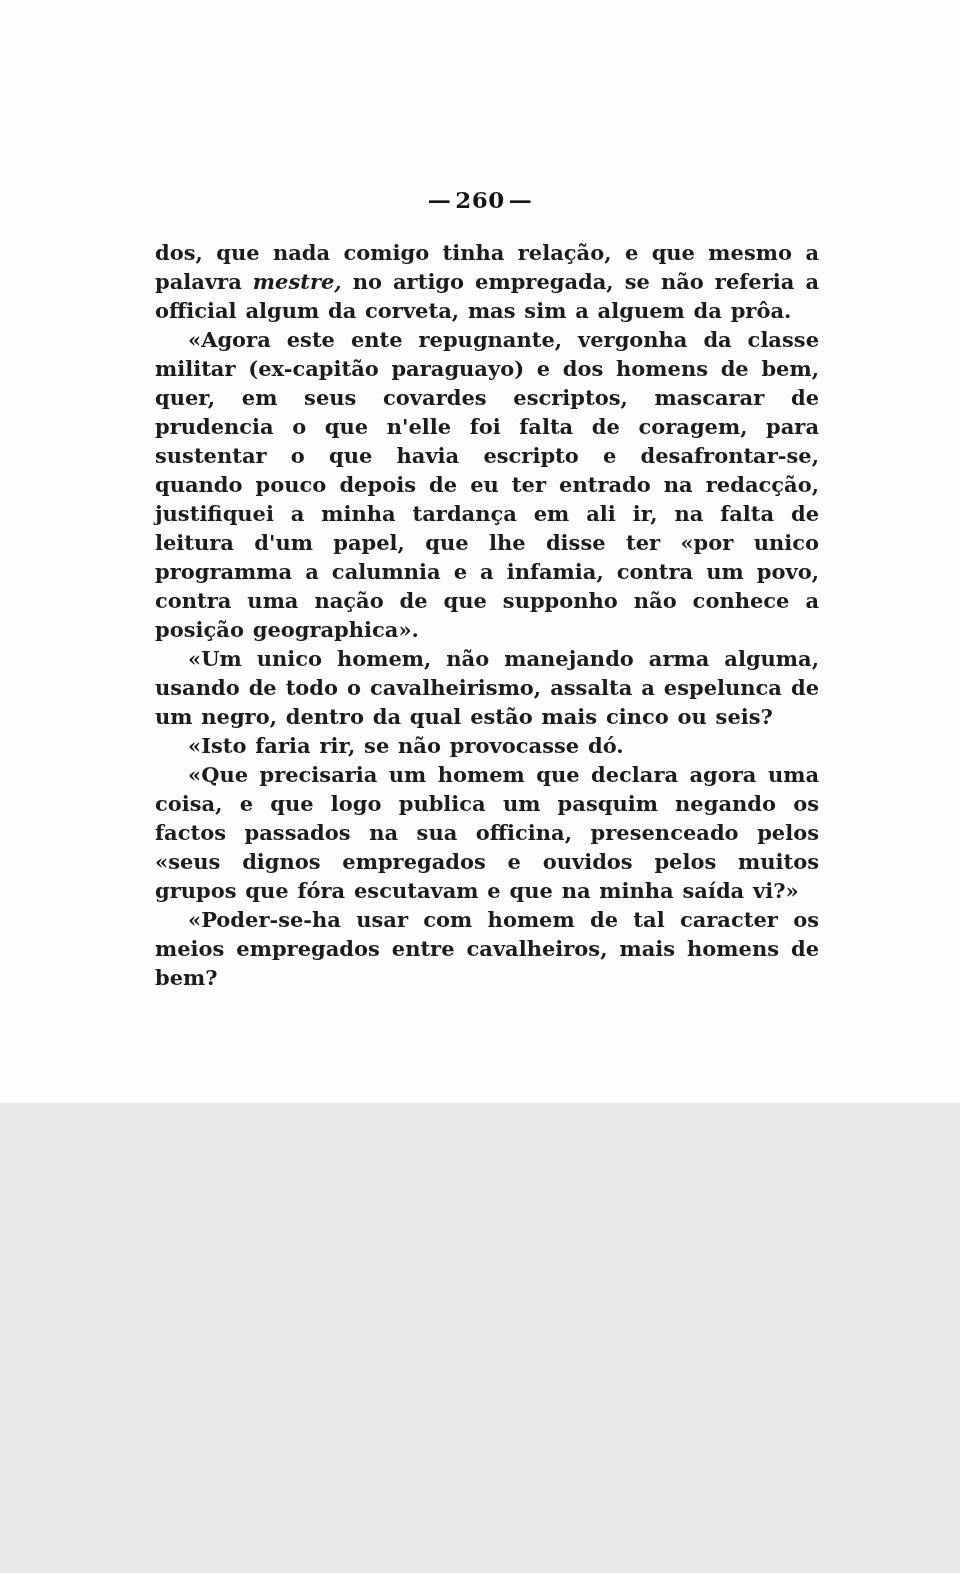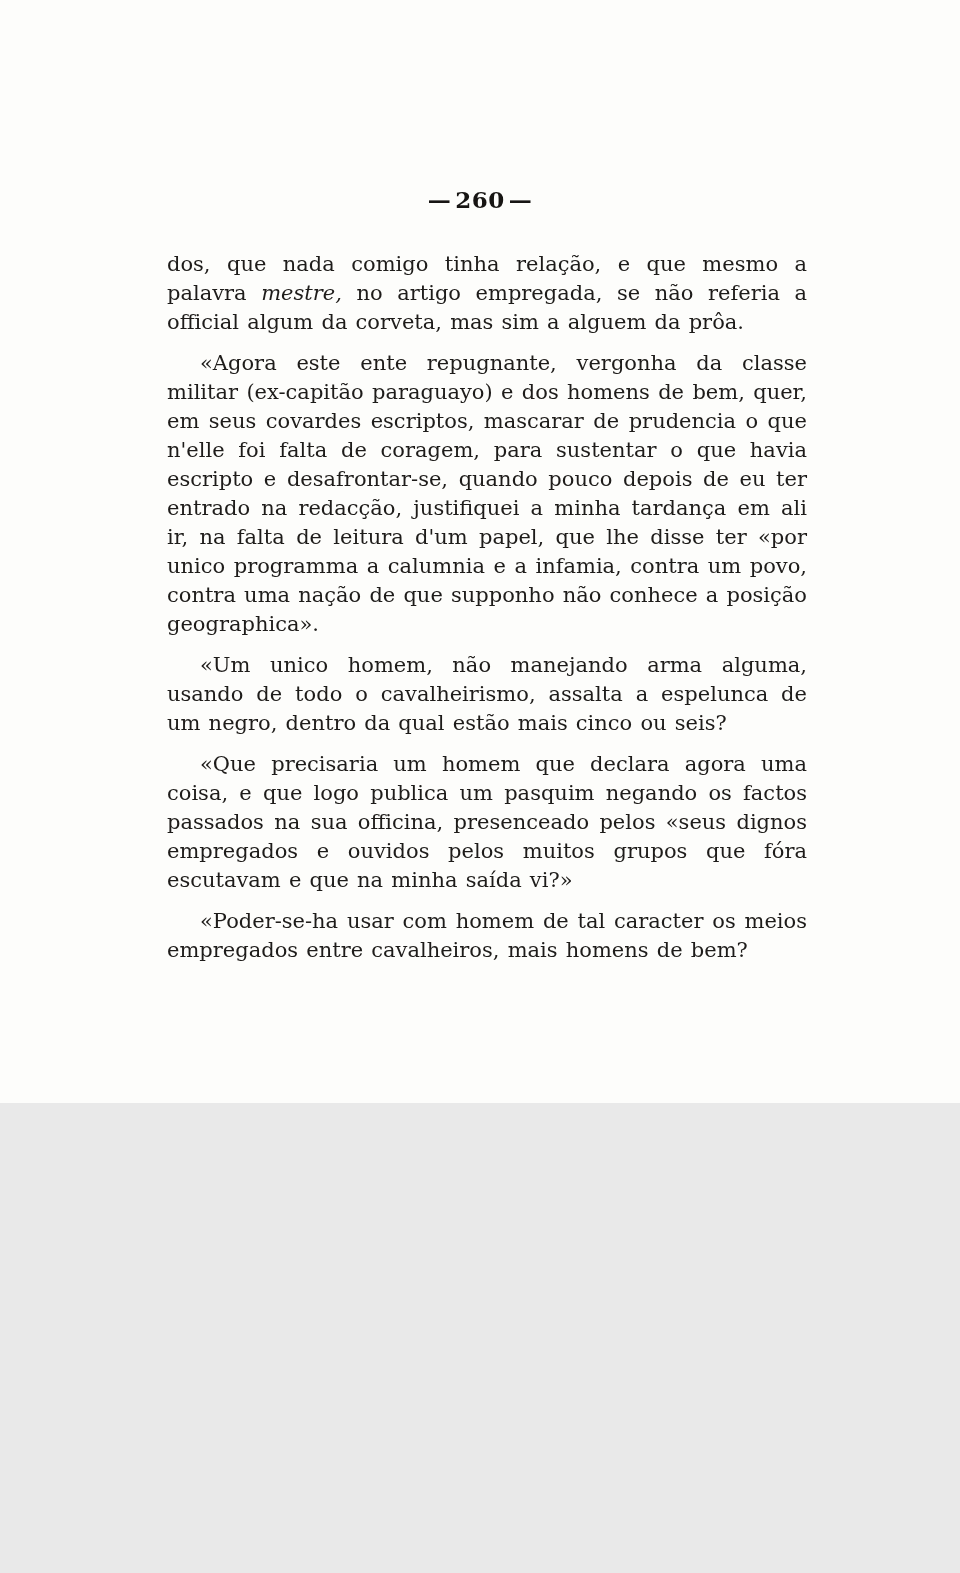--- a/index.html
+++ b/index.html
@@ -37,37 +37,39 @@
     top: 238px;
     left: 155px;
     width: 664px;
     font-size: 21px;
     line-height: 29px;
     text-align: justify;
     text-justify: inter-word;
     word-spacing: 1.5px;
   }
   .para {
-    margin: 12px;
+    margin: 0;
     padding: 0;
+    font-weight: bold;
   }
   .para.indent {
     text-indent: 33px;
   }
   .para em {
     font-style: italic;
   }
 </style>
 </head>
 <body>
 
 <div class="page">
   <div class="page-number">
     <span class="dash">—</span><span>260</span><span class="dash">—</span>
   </div>
   <div class="page-text">
       <p class="para"><span>dos, que nada comigo tinha relação, e que mesmo a palavra </span><em>mestre,</em><span> no artigo empregada, se não referia a official algum da corveta, mas sim a alguem da prôa.</span></p>
       <p class="para indent"><span>«Agora este ente repugnante, vergonha da classe militar (ex-capitão paraguayo) e dos homens de bem, quer, em seus covardes escriptos, mascarar de prudencia o que n'elle foi falta de coragem, para sustentar o que havia escripto e desafrontar-se, quando pouco depois de eu ter entrado na redacção, justifiquei a minha tardança em ali ir, na falta de leitura d'um papel, que lhe disse ter «por unico programma a calumnia e a infamia, contra um povo, contra uma nação de que supponho não conhece a posição geographica».</span></p>
       <p class="para indent"><span>«Um unico homem, não manejando arma alguma, usando de todo o cavalheirismo, assalta a espelunca de um negro, dentro da qual estão mais cinco ou seis?</span></p>
+      <p class="para indent"><span>«Isto faria rir, se não provocasse dó.</span></p>
       <p class="para indent"><span>«Que precisaria um homem que declara agora uma coisa, e que logo publica um pasquim negando os factos passados na sua officina, presenceado pelos «seus dignos empregados e ouvidos pelos muitos grupos que fóra escutavam e que na minha saída vi?»</span></p>
       <p class="para indent"><span>«Poder-se-ha usar com homem de tal caracter os meios empregados entre cavalheiros, mais homens de bem?</span></p>
     </div>
 </div>
 
 </body></html>

